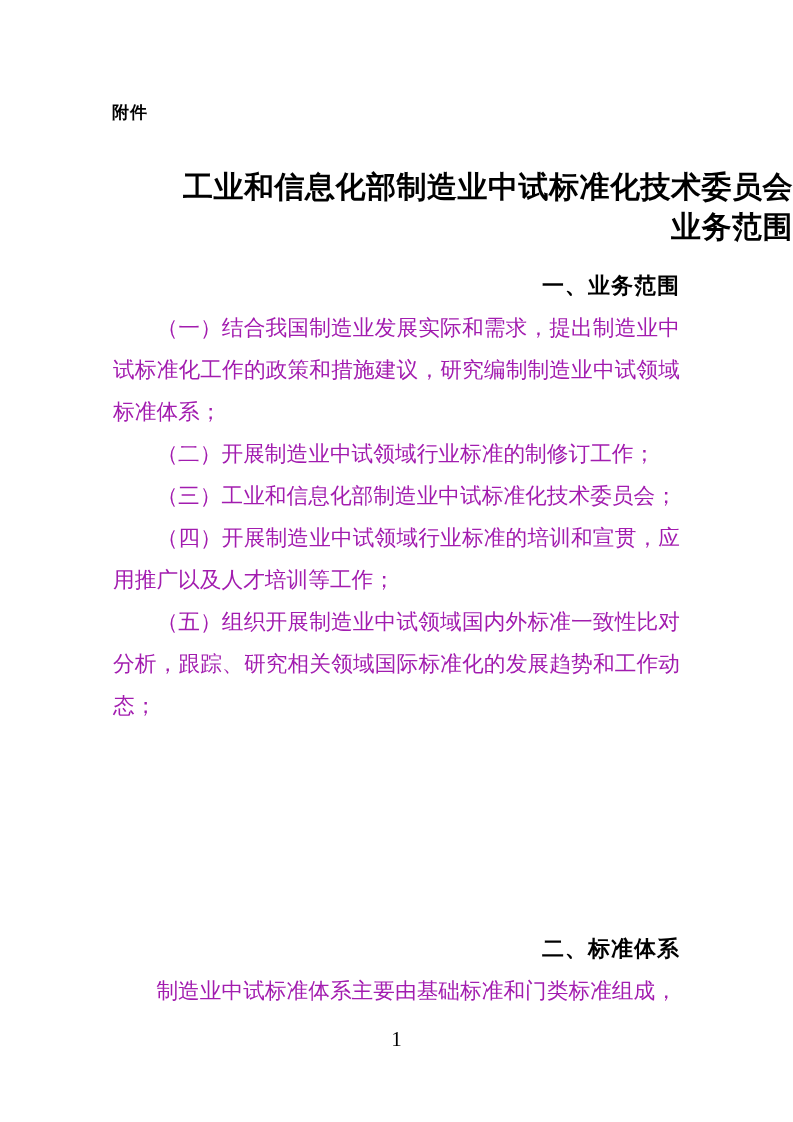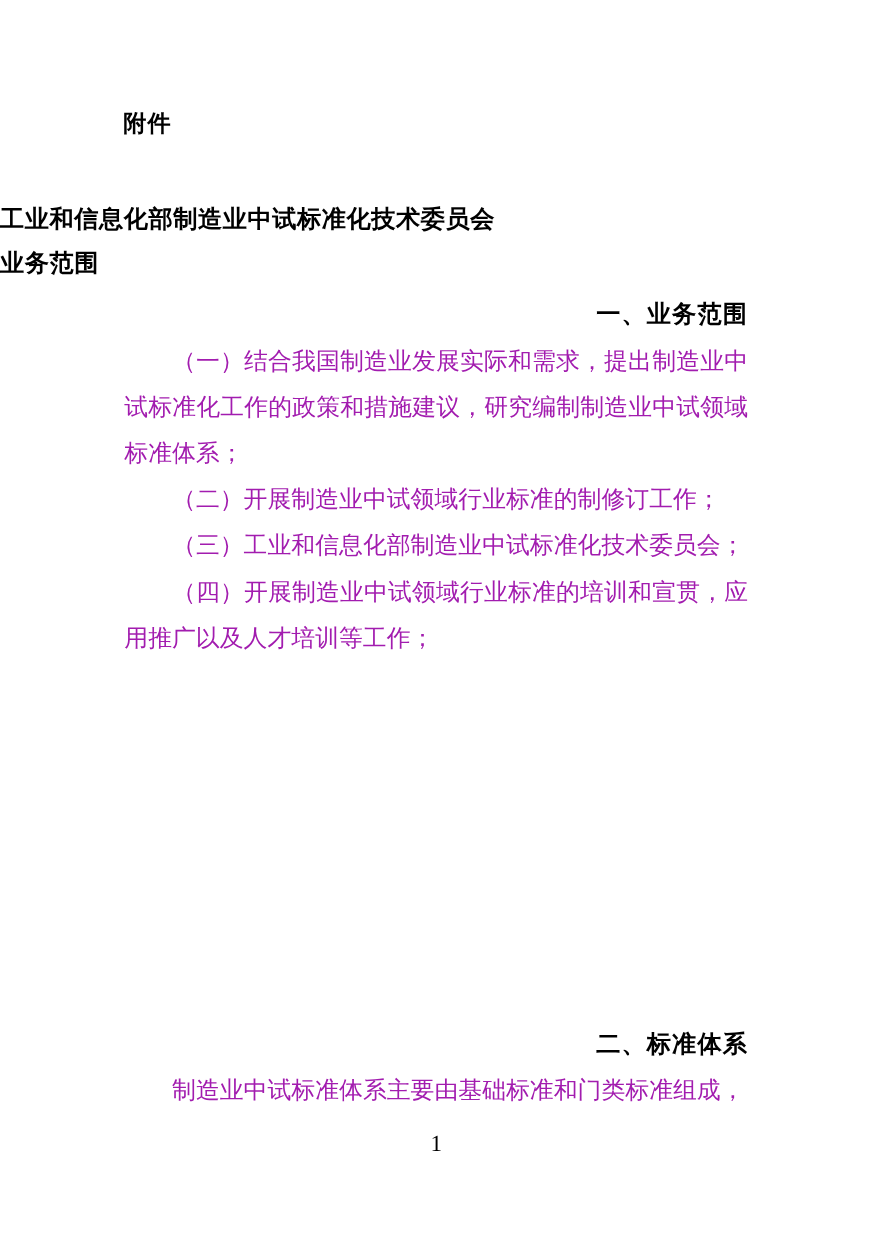--- a/index.html
+++ b/index.html
@@ -15,34 +15,34 @@
     overflow: hidden;
     font-family: "Liberation Serif", serif;
     color: #111111;
   }
   .attachment-label {
     position: absolute;
     top: 100px;
     left: 112px;
     font-family: "Liberation Sans", sans-serif;
     font-weight: 700;
-    font-size: 21px;
+    font-size: 17px;
     line-height: 26px;
     color: #000000;
     letter-spacing: 1px;
   }
   .doc-title {
     position: absolute;
-    top: 179px;
+    top: 167px;
     left: 0;
     width: 100%;
-    text-align: left;
+    text-align: right;
     font-family: "Liberation Sans", sans-serif;
     font-weight: 700;
-    font-size: 22px;
+    font-size: 30px;
     line-height: 40px;
     color: #000000;
     letter-spacing: 0.5px;
   }
   .doc-section {
     position: absolute;
     left: 113px;
     width: 567px;
   }
   .section-one { top: 265px; }
@@ -96,20 +96,21 @@
     <div>
 
         <p class="body-paragraph">（一）结合我国制造业发展实际和需求，提出制造业中试标准化工作的政策和措施建议，研究编制制造业中试领域标准体系；</p>
 
         <p class="body-paragraph">（二）开展制造业中试领域行业标准的制修订工作；</p>
 
         <p class="body-paragraph">（三）工业和信息化部制造业中试标准化技术委员会；</p>
 
         <p class="body-paragraph">（四）开展制造业中试领域行业标准的培训和宣贯，应用推广以及人才培训等工作；</p>
 
+        <p class="body-paragraph">（五）组织开展制造业中试领域国内外标准一致性比对分析，跟踪、研究相关领域国际标准化的发展趋势和工作动态；</p>
 
       </div>
   </div>
 
   <div class="doc-section section-two">
     <h2 class="section-heading">二、标准体系</h2>
     <div>
 
         <p class="body-paragraph">制造业中试标准体系主要由基础标准和门类标准组成，</p>
       </div>

